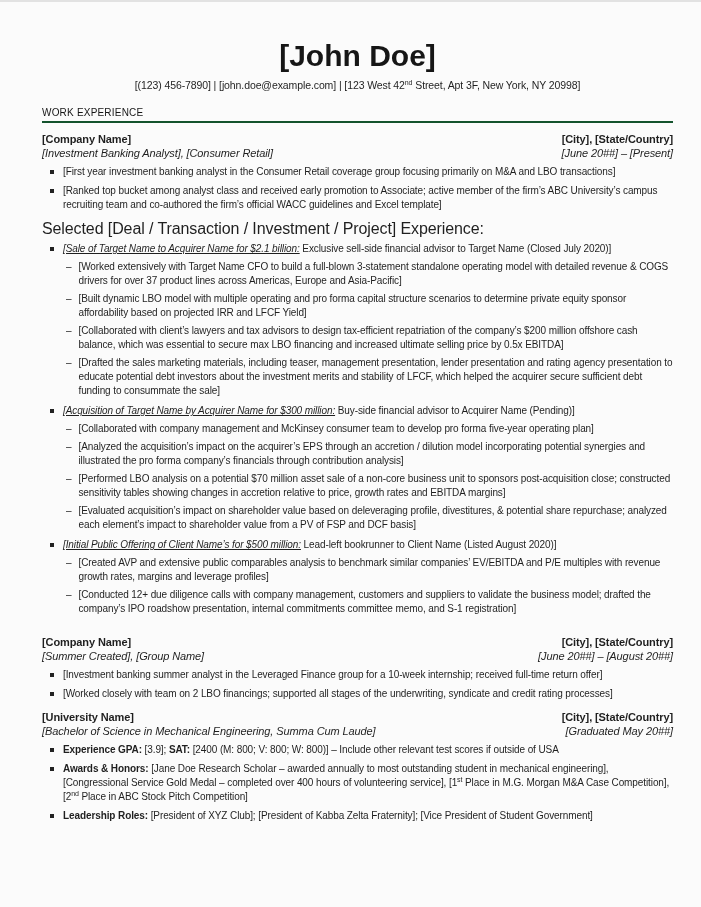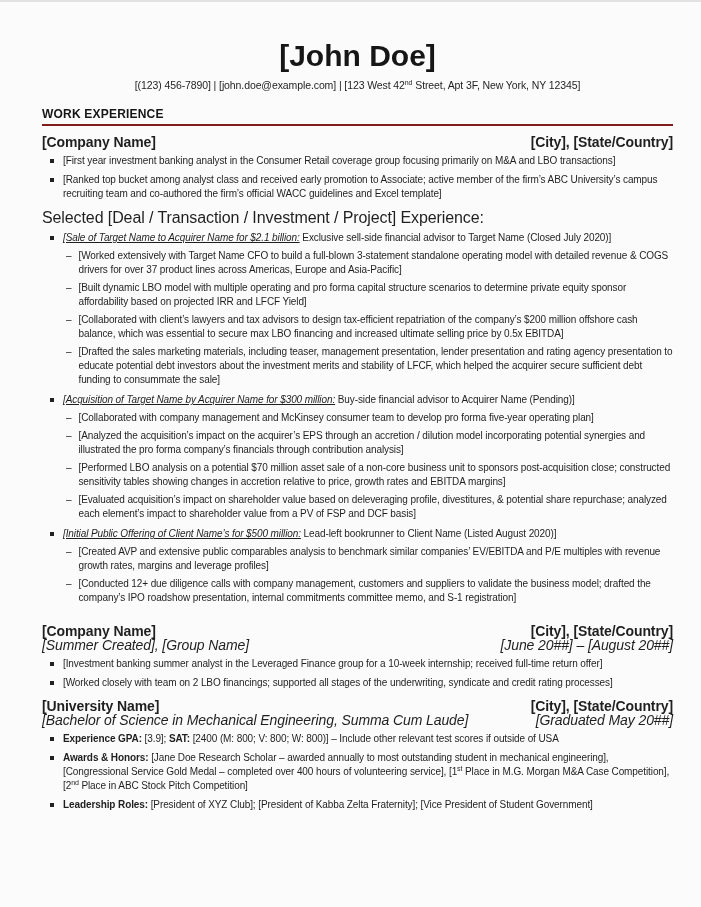--- a/index.html
+++ b/index.html
@@ -15,28 +15,28 @@
   .page { padding:38px 28px 0 42px; }
 
   
   .hdr { text-align:center; }
   .name { font-size:30px; font-weight:bold; line-height:32px; color:#161616; }
   .contact { font-size:10.5px; margin-top:7px; letter-spacing:-0.1px; }
   sup { font-size:7px; vertical-align:super; line-height:0; }
 
   
   .section-title {
-    font-size:12px; font-weight:bold; color:#161616;
-    border-bottom:2px solid #7f1d1d;
+    font-size:10px; font-weight:normal; color:#161616;
+    border-bottom:2px solid #14532d;
     padding-bottom:3px; margin-top:17px; letter-spacing:0.2px;
   }
   .sec-work  { margin-top:16px; }
 
   
-  .row { display:flex; justify-content:space-between; font-size:14px; line-height:14px; letter-spacing:-0.1px; }
+  .row { display:flex; justify-content:space-between; font-size:11px; line-height:14px; letter-spacing:-0.1px; }
   .row.bold { font-weight:bold; margin-top:9px; }
   .row.ital { font-style:italic; }
 
   
   .bullet { display:flex; font-size:10px; line-height:14px; letter-spacing:-0.1px; margin-top:5px; padding-left:8px; }
   .sq { width:4px; height:4px; background:#222; margin:5px 9px 0 0; flex:none; }
   .btext { flex:1; }
   .sub { display:flex; font-size:10px; line-height:14px; letter-spacing:-0.1px; margin-top:4px; padding-left:24px; }
   .dash { margin-right:7px; flex:none; }
 
@@ -47,29 +47,33 @@
   .job2 { margin-top:19px; }
   b { font-weight:bold; }
 </style>
 </head>
 <body>
 
 <div class="page">
 
   <div class="hdr">
     <div class="name">[John Doe]</div>
-    <div class="contact"><span>[(123) 456-7890] | [john.doe@example.com] | [123 West 42</span><sup>nd</sup><span> Street, Apt 3F, New York, NY 12345]</span></div>
+    <div class="contact"><span>[(123) 456-7890] | [john.doe@example.com] | [123 West 42</span><sup>nd</sup><span> Street, Apt 3F, New York, NY 20998]</span></div>
   </div>
 
   <div class="section-title sec-work">WORK EXPERIENCE</div>
 
   <div>
     <div class="row bold">
       <span>[Company Name]</span>
       <span>[City], [State/Country]</span>
+    </div>
+    <div class="row ital">
+      <span>[Investment Banking Analyst], [Consumer Retail]</span>
+      <span>[June 20##] – [Present]</span>
     </div>
 
     <div class="bullet">
       <span class="sq"></span>
       <span class="btext">[First year investment banking analyst in the Consumer Retail coverage group focusing primarily on M&amp;A and LBO transactions]</span>
     </div>
     <div class="bullet">
       <span class="sq"></span>
       <span class="btext">[Ranked top bucket among analyst class and received early promotion to Associate; active member of the firm’s ABC University’s campus recruiting team and co-authored the firm’s official WACC guidelines and Excel template]</span>
     </div>

